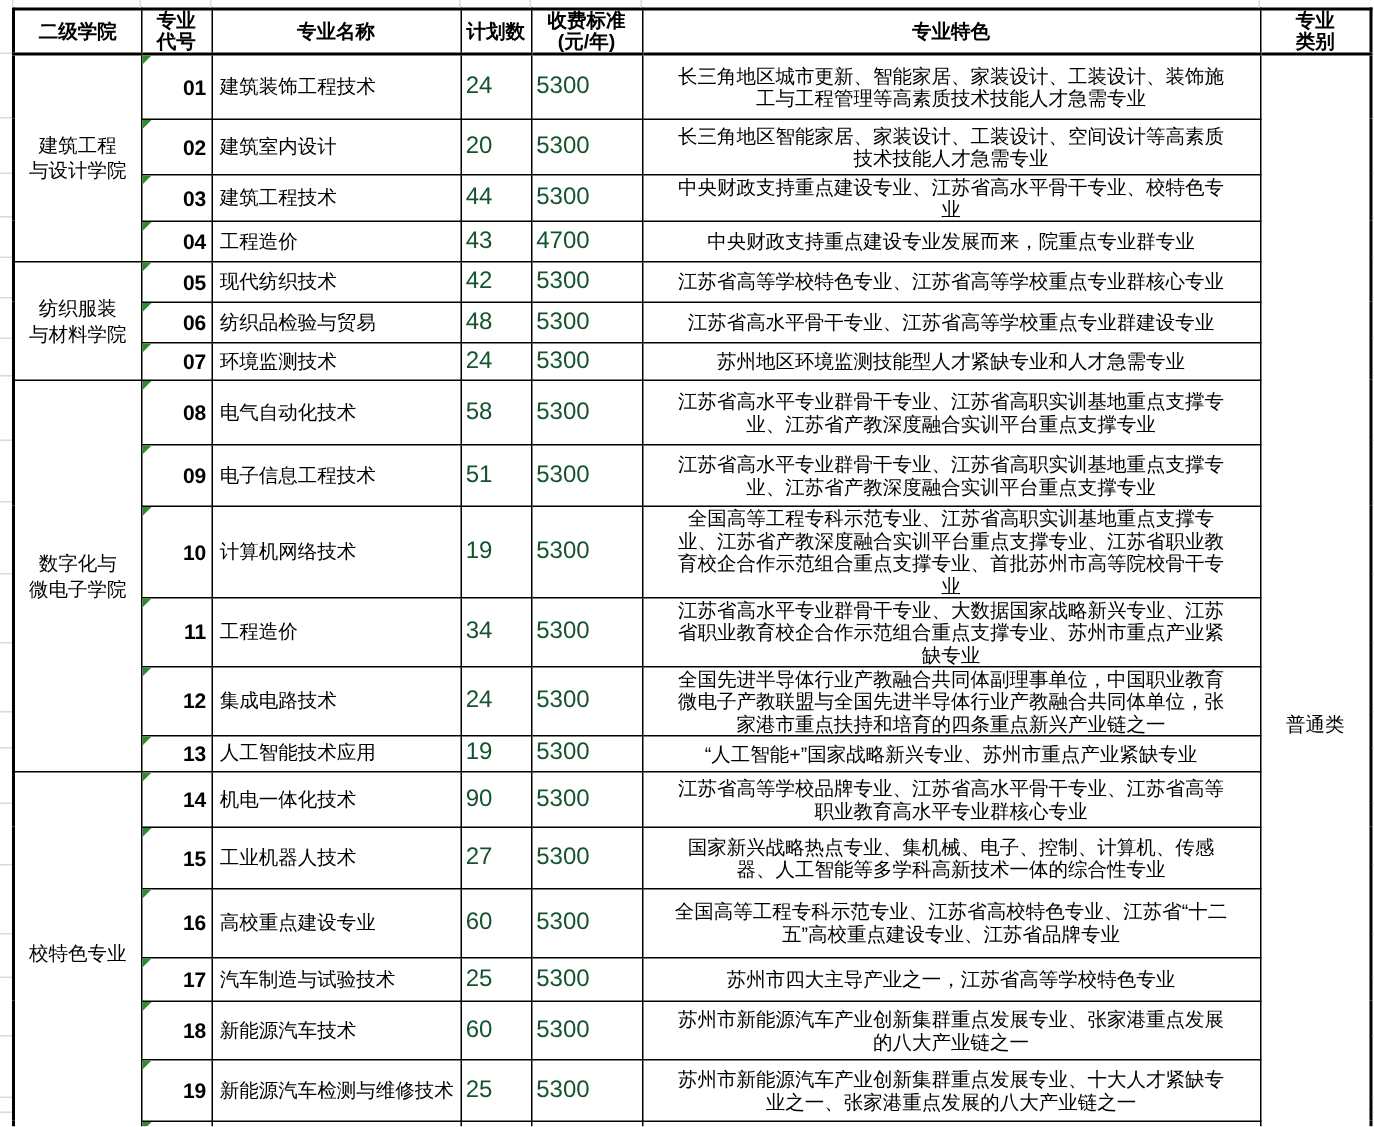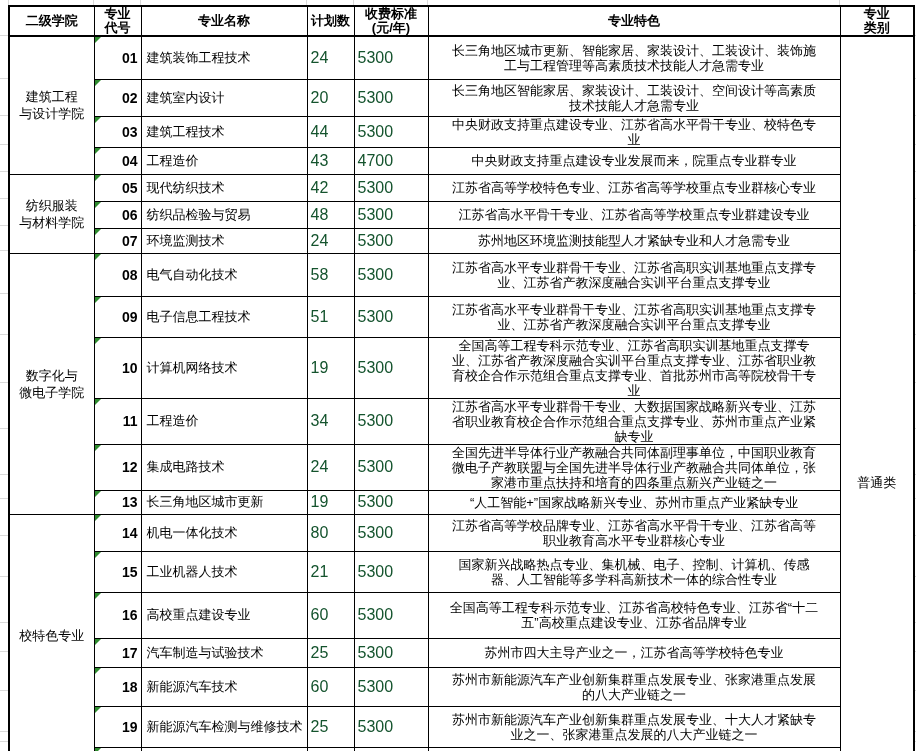--- a/index.html
+++ b/index.html
@@ -147,37 +147,37 @@
         </tr>
         <tr style="height: 45px;">
           <td class="code"><span class="flag"></span>12</td>
           <td class="name">集成电路技术</td>
           <td class="plan">24</td>
           <td class="fee">5300</td>
           <td class="feature">全国先进半导体行业产教融合共同体副理事单位，中国职业教育微电子产教联盟与全国先进半导体行业产教融合共同体单位，张家港市重点扶持和培育的四条重点新兴产业链之一</td>
         </tr>
         <tr style="height: 24px;">
           <td class="code"><span class="flag"></span>13</td>
-          <td class="name">长三角地区城市更新</td>
+          <td class="name">人工智能技术应用</td>
           <td class="plan">19</td>
           <td class="fee">5300</td>
           <td class="feature">“人工智能+”国家战略新兴专业、苏州市重点产业紧缺专业</td>
         </tr>
         <tr style="height: 37px;">
           <td class="college" rowspan="7">校特色专业</td>
           <td class="code"><span class="flag"></span>14</td>
           <td class="name">机电一体化技术</td>
-          <td class="plan">80</td>
+          <td class="plan">90</td>
           <td class="fee">5300</td>
           <td class="feature">江苏省高等学校品牌专业、江苏省高水平骨干专业、江苏省高等职业教育高水平专业群核心专业</td>
         </tr>
         <tr style="height: 41px;">
           <td class="code"><span class="flag"></span>15</td>
           <td class="name">工业机器人技术</td>
-          <td class="plan">21</td>
+          <td class="plan">27</td>
           <td class="fee">5300</td>
           <td class="feature">国家新兴战略热点专业、集机械、电子、控制、计算机、传感器、人工智能等多学科高新技术一体的综合性专业</td>
         </tr>
         <tr style="height: 46px;">
           <td class="code"><span class="flag"></span>16</td>
           <td class="name">高校重点建设专业</td>
           <td class="plan">60</td>
           <td class="fee">5300</td>
           <td class="feature">全国高等工程专科示范专业、江苏省高校特色专业、江苏省“十二五”高校重点建设专业、江苏省品牌专业</td>
         </tr>

